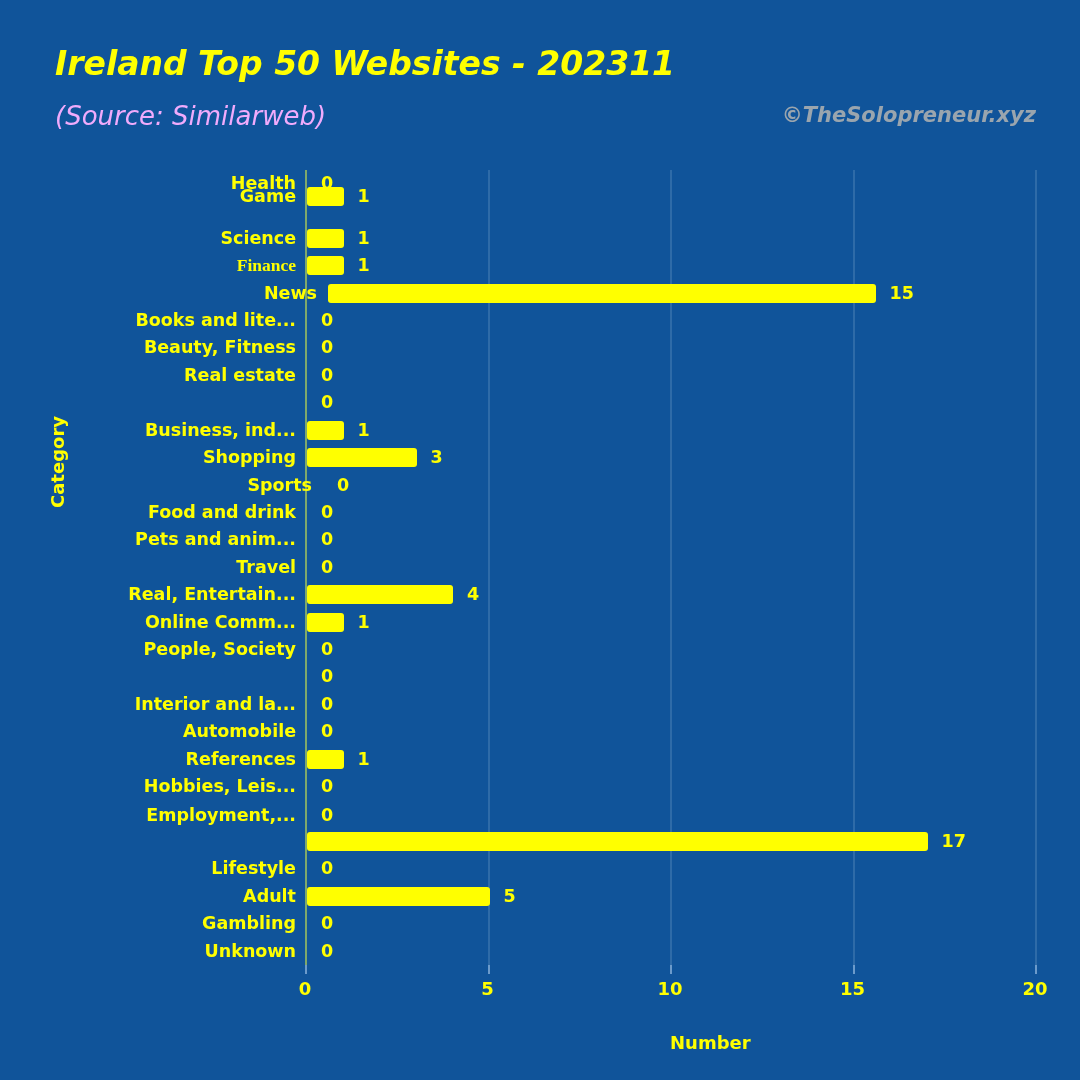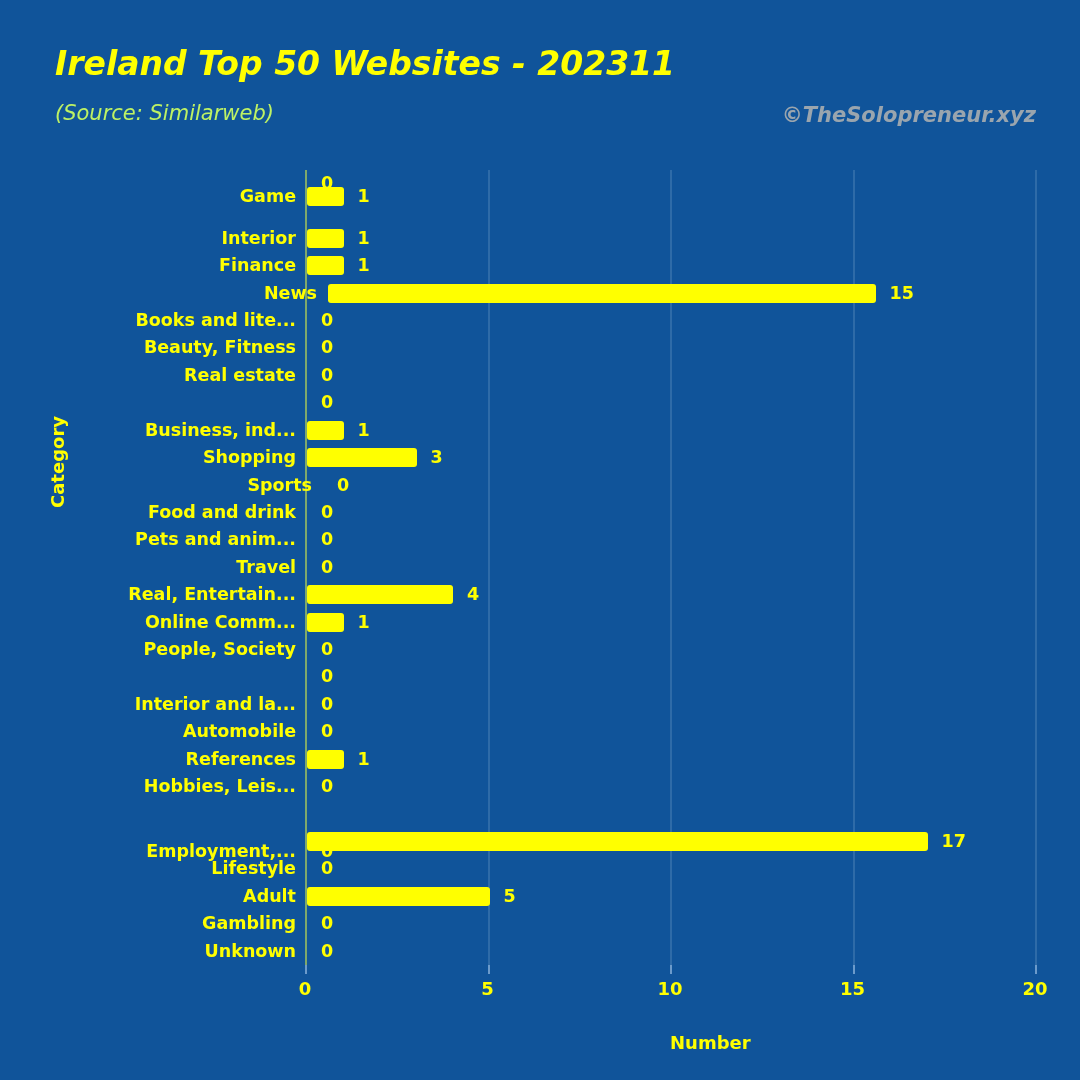--- a/index.html
+++ b/index.html
@@ -31,23 +31,23 @@
     font-weight: bold;
     font-style: italic;
     color: #FFFF00;
     letter-spacing: 0px;
     white-space: nowrap;
   }
   .subtitle {
     position: absolute;
     left: 55px;
     top: 101px;
-    font-size: 21px;
+    font-size: 26px;
     font-style: italic;
-    color: #bef264;
+    color: #f0abfc;
     white-space: nowrap;
   }
   .attribution {
     position: absolute;
     right: 44px;
     top: 103px;
     font-size: 21px;
     font-style: italic;
     font-weight: bold;
     color: #9AA5AE;
@@ -180,34 +180,35 @@
       <div class="tick-mark" style="left: 365px;"></div>
       <div class="x-tick" style="left: 365px;">10</div>
       <div class="gridline" style="left: 547.5px;"></div>
       <div class="tick-mark" style="left: 547.5px;"></div>
       <div class="x-tick" style="left: 547.5px;">15</div>
       <div class="gridline" style="left: 730px;"></div>
       <div class="tick-mark" style="left: 730px;"></div>
       <div class="x-tick" style="left: 730px;">20</div>
       <div class="x-axis-title">Number</div>
       <div class="row" style="top: 0px; height: 27.4138px;">
+        <div class="row-label" style="height: 27.4138px; line-height: 27.4138px;">Health</div>
         <div class="bar-value" style="height: 27.4138px; line-height: 27.4138px; left: 16px;">0</div>
       </div>
       <div class="row" style="top: 13px; height: 27.4138px;">
         <div class="row-label" style="height: 27.4138px; line-height: 27.4138px;">Game</div>
         <div class="bar" style="width: 36.5px; top: 4.2069px;"></div>
         <div class="bar-value" style="height: 27.4138px; line-height: 27.4138px; left: 52.5px;">1</div>
       </div>
       <div class="row" style="top: 54.8276px; height: 27.4138px;">
-        <div class="row-label" style="height: 27.4138px; line-height: 27.4138px;">Interior</div>
+        <div class="row-label" style="height: 27.4138px; line-height: 27.4138px;">Science</div>
         <div class="bar" style="width: 36.5px; top: 4.2069px;"></div>
         <div class="bar-value" style="height: 27.4138px; line-height: 27.4138px; left: 52.5px;">1</div>
       </div>
       <div class="row" style="top: 82.2414px; height: 27.4138px;">
-        <div class="row-label" style="height: 27.4138px; line-height: 27.4138px;">Finance</div>
+        <div class="row-label" style="height: 27.4138px; line-height: 27.4138px; font-family: Liberation Serif, serif;">Finance</div>
         <div class="bar" style="width: 36.5px; top: 4.2069px;"></div>
         <div class="bar-value" style="height: 27.4138px; line-height: 27.4138px; left: 52.5px;">1</div>
       </div>
       <div class="row" style="top: 109.655px; height: 27.4138px; margin-left: 21px;">
         <div class="row-label" style="height: 27.4138px; line-height: 27.4138px;">News</div>
         <div class="bar" style="width: 547.5px; top: 4.2069px;"></div>
         <div class="bar-value" style="height: 27.4138px; line-height: 27.4138px; left: 563.5px;">15</div>
       </div>
       <div class="row" style="top: 137.069px; height: 27.4138px;">
         <div class="row-label" style="height: 27.4138px; line-height: 27.4138px;">Books and lite...</div>
@@ -277,21 +278,21 @@
       </div>
       <div class="row" style="top: 575.69px; height: 27.4138px;">
         <div class="row-label" style="height: 27.4138px; line-height: 27.4138px;">References</div>
         <div class="bar" style="width: 36.5px; top: 4.2069px;"></div>
         <div class="bar-value" style="height: 27.4138px; line-height: 27.4138px; left: 52.5px;">1</div>
       </div>
       <div class="row" style="top: 603.103px; height: 27.4138px;">
         <div class="row-label" style="height: 27.4138px; line-height: 27.4138px;">Hobbies, Leis...</div>
         <div class="bar-value" style="height: 27.4138px; line-height: 27.4138px; left: 16px;">0</div>
       </div>
-      <div class="row" style="top: 668px; height: 27.4138px;">
+      <div class="row" style="top: 632px; height: 27.4138px;">
         <div class="row-label" style="height: 27.4138px; line-height: 27.4138px;">Employment,...</div>
         <div class="bar-value" style="height: 27.4138px; line-height: 27.4138px; left: 16px;">0</div>
       </div>
       <div class="row" style="top: 657.931px; height: 27.4138px;">
         <div class="bar" style="width: 620.5px; top: 4.2069px;"></div>
         <div class="bar-value" style="height: 27.4138px; line-height: 27.4138px; left: 636.5px;">17</div>
       </div>
       <div class="row" style="top: 685.345px; height: 27.4138px;">
         <div class="row-label" style="height: 27.4138px; line-height: 27.4138px;">Lifestyle</div>
         <div class="bar-value" style="height: 27.4138px; line-height: 27.4138px; left: 16px;">0</div>

